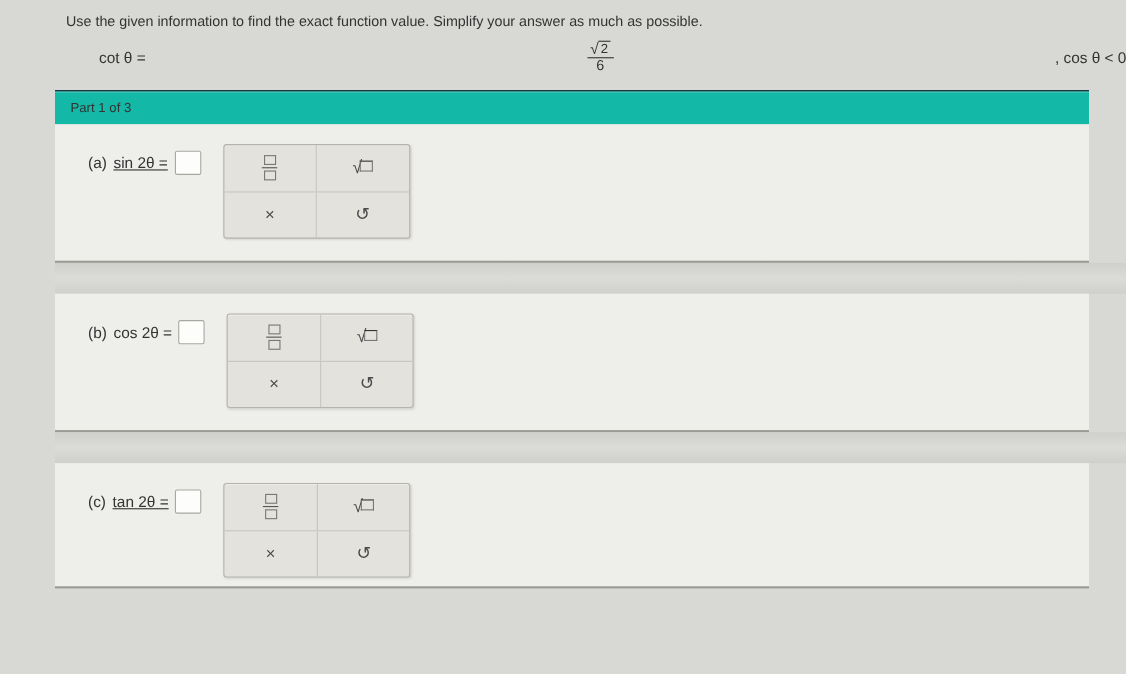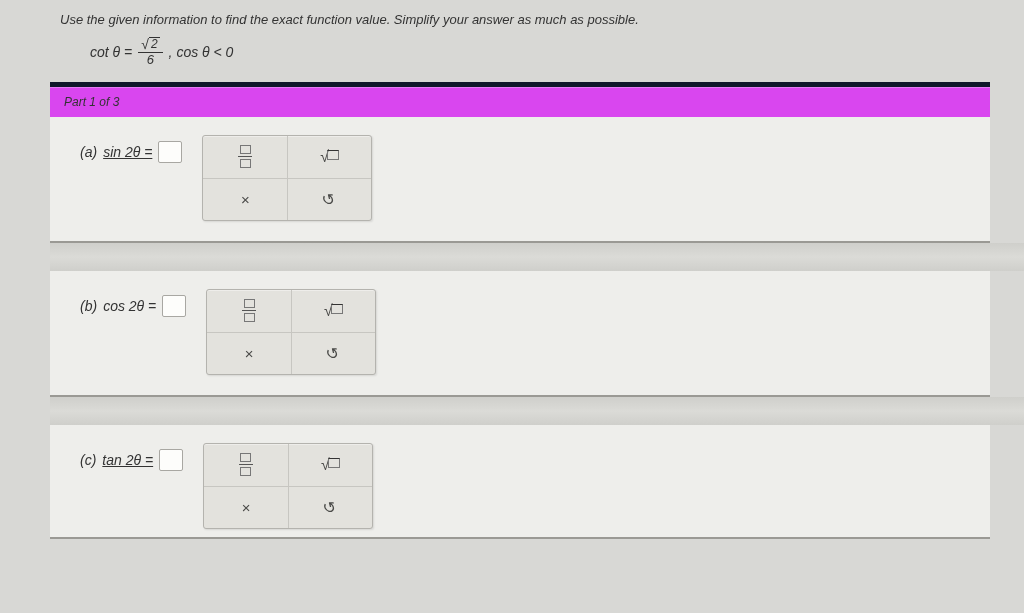--- a/index.html
+++ b/index.html
@@ -7,58 +7,58 @@
       font-family: Arial, Helvetica, sans-serif;
       background: #d8d8d5;
       width: 1024px;
       height: 613px;
       overflow: hidden;
       font-size: 13px;
       color: #333;
     }
     .container {
       padding: 12px 0 0 50px;
-      font-style: italic;
     }
     .instruction {
       font-size: 13px;
       margin-bottom: 10px;
       margin-left: 10px;
     }
     .given {
       margin-left: 40px;
       margin-bottom: 14px;
       font-size: 14px;
       display: flex;
       align-items: center;
       gap: 6px;
+      justify-content: space-between;
     }
     .fraction {
       display: inline-flex;
       flex-direction: column;
       align-items: center;
       vertical-align: middle;
       line-height: 1.1;
       font-size: 13px;
     }
     .fraction .num { border-bottom: 1px solid #333; padding: 0 3px; }
     .fraction .den { padding: 0 3px; }
     .sqrt {
       display: inline-flex;
       align-items: flex-start;
     }
     .sqrt .rad { font-size: 14px; }
     .sqrt .arg { border-top: 1px solid #333; padding: 0 2px; font-size: 12px; }
     
     .part-header {
-      background: #d946ef;
+      background: #14b8a6;
       padding: 8px 14px;
       font-size: 12px;
       width: 940px;
-      border-top: 5px solid #0f172a;
+      border-top: 1px solid #0f172a;
       box-shadow: inset 0 1px 0 rgba(255,255,255,0.3);
     }
     .part-body {
       background: #eeeeeb;
       width: 940px;
       padding: 18px 30px 20px 30px;
       border-bottom: 2px solid #9a9994;
       display: flex;
       align-items: flex-start;
       gap: 20px;

